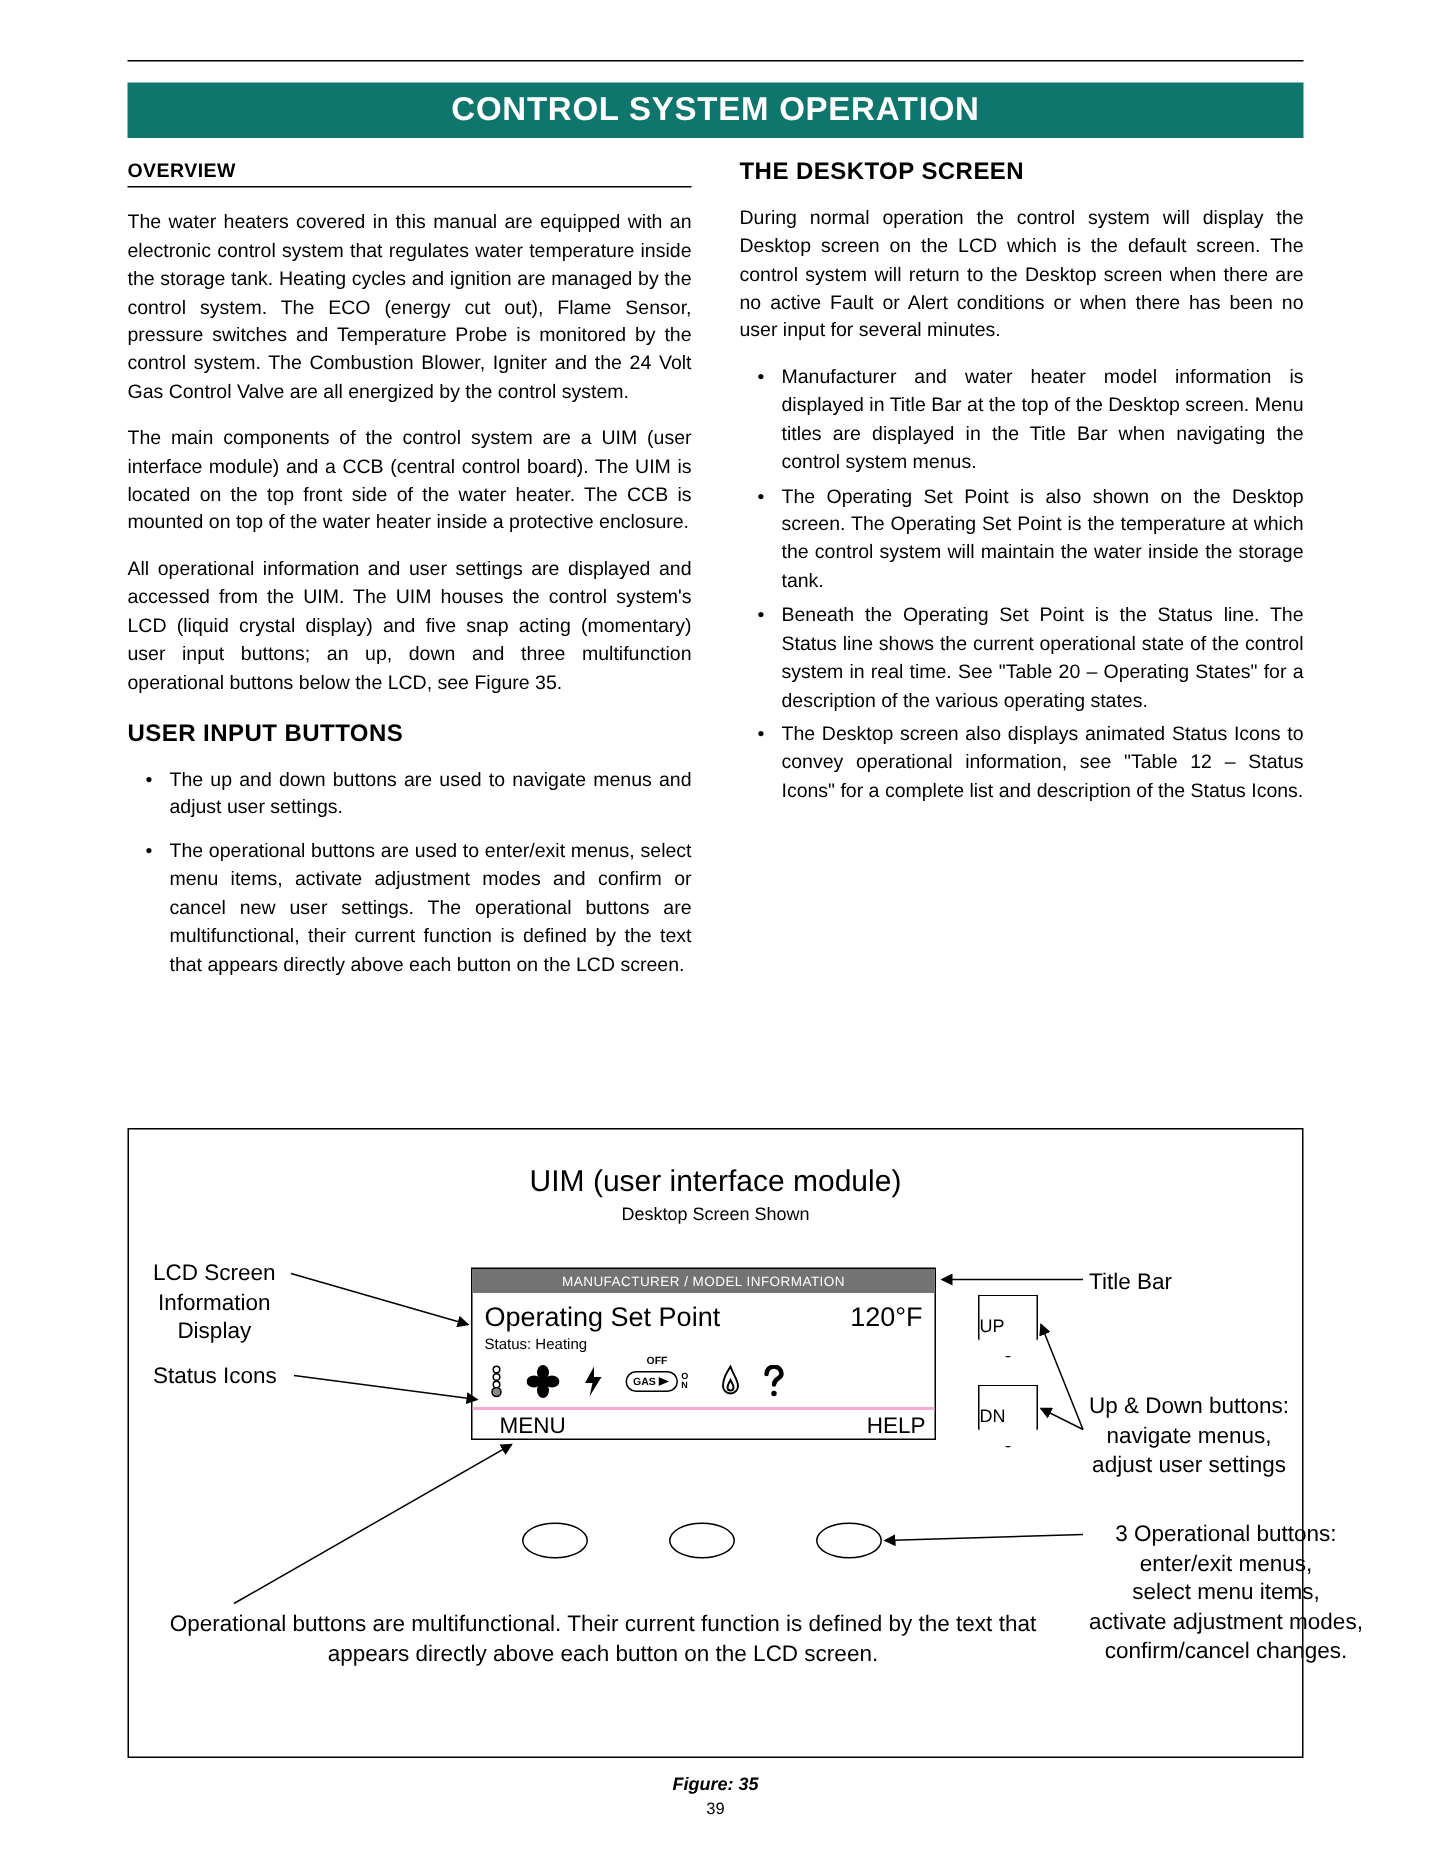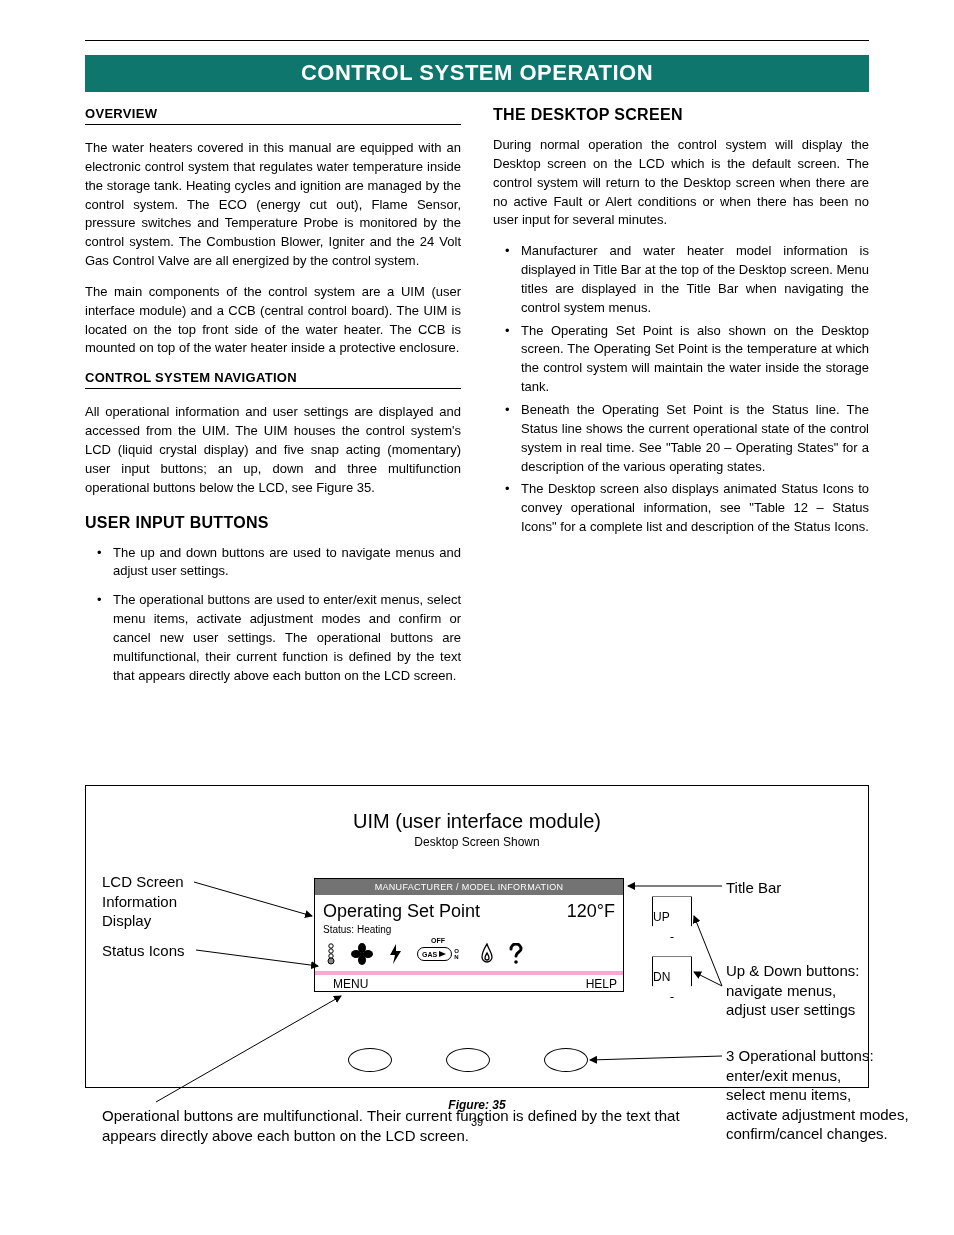--- a/index.html
+++ b/index.html
@@ -54,21 +54,21 @@
     left: 12px;
     top: 0;
   }
   ul.bul.tight > li { margin-bottom: 4px; }
 
   .figure-box {
     border: 1px solid #000;
     margin-top: 90px;
     padding: 24px 20px 20px 20px;
     position: relative;
-    height: 303px;
+    height: 420px;
   }
   .fig-title { text-align: center; font-size: 20px; margin-bottom: 2px; }
   .fig-sub { text-align: center; font-size: 12px; margin-bottom: 12px; }
 
   .lcd {
     position: absolute;
     left: 228px; top: 92px;
     width: 310px;
     border: 1.5px solid #000;
   }
@@ -76,21 +76,21 @@
     background: #737373; color: #fff;
     font-size: 9px; text-align: center;
     padding: 3px 0;
     letter-spacing: 0.3px;
   }
   .lcd-body { padding: 6px 8px 4px 8px; }
   .lcd-row { display: flex; justify-content: space-between; font-size: 18px; }
   .lcd-status { font-size: 10px; margin-top: 2px; }
   .lcd-icons { display: flex; gap: 14px; align-items: center; margin: 8px 0 2px 2px; height: 22px; }
   .lcd-icons svg { display: block; }
-  .lcd-bline { border-top: 4px solid #f9a8d4; display: flex; justify-content: space-between; font-size: 12px; padding: 2px 6px 0 18px; }
+  .lcd-bline { border-top: 2px solid #f9a8d4; display: flex; justify-content: space-between; font-size: 15px; padding: 2px 6px 0 18px; }
 
   .op-btn {
     position: absolute;
     width: 44px; height: 24px;
     border: 1.5px solid #000;
     border-radius: 50%;
     background: #fff;
   }
   .op-btn.b1 { left: 262px; top: 262px; }
   .op-btn.b2 { left: 360px; top: 262px; }
@@ -105,20 +105,21 @@
     font-size: 12px;
     clip-path: polygon(0 0, 100% 0, 100% 70%, 50% 100%, 0 70%);
   }
   .shield.up { left: 566px; top: 110px; }
   .shield.dn { left: 566px; top: 170px; }
 
   .label {
     position: absolute;
     font-size: 15px;
     line-height: 1.3;
+    text-align: center;
   }
 
   .l-lcd   { left: 16px;  top: 86px; }
   .l-icons { left: 16px;  top: 155px; }
   .l-title { left: 640px; top: 92px; }
   .l-udbtn { left: 640px; top: 175px; }
   .l-opbtn { left: 640px; top: 260px; }
   .l-opnote{ left: 16px;  top: 320px; width: 600px; }
 
   .figure-caption { text-align: center; font-weight: bold; font-size: 12px; margin-top: 10px; font-style: italic; }
@@ -131,21 +132,20 @@
 
 <div class="hr-top"></div>
 <div class="banner">CONTROL SYSTEM OPERATION</div>
 
 <div class="two-col">
   <div class="col">
     <div class="sec-head">OVERVIEW</div>
     <p>The water heaters covered in this manual are equipped with an electronic control system that regulates water temperature inside the storage tank. Heating cycles and ignition are managed by the control system. The ECO (energy cut out), Flame Sensor, pressure switches and Temperature Probe is monitored by the control system. The Combustion Blower, Igniter and the 24 Volt Gas Control Valve are all energized by the control system.</p>
     <p>The main components of the control system are a UIM (user interface module) and a CCB (central control board). The UIM is located on the top front side of the water heater. The CCB is mounted on top of the water heater inside a protective enclosure.</p>
 
-    <div class="sec-head">CONTROL SYSTEM NAVIGATION</div>
     <p>All operational information and user settings are displayed and accessed from the UIM. The UIM houses the control system's LCD (liquid crystal display) and five snap acting (momentary) user input buttons; an up, down and three multifunction operational buttons below the LCD, see Figure 35.</p>
 
     <div class="sub-head">USER INPUT BUTTONS</div>
     <ul class="bul">
       <li>The up and down buttons are used to navigate menus and adjust user settings.</li>
       <li>The operational buttons are used to enter/exit menus, select menu items, activate adjustment modes and confirm or cancel new user settings. The operational buttons are multifunctional, their current function is defined by the text that appears directly above each button on the LCD screen.</li>
     </ul>
   </div>
 
   <div class="col">

